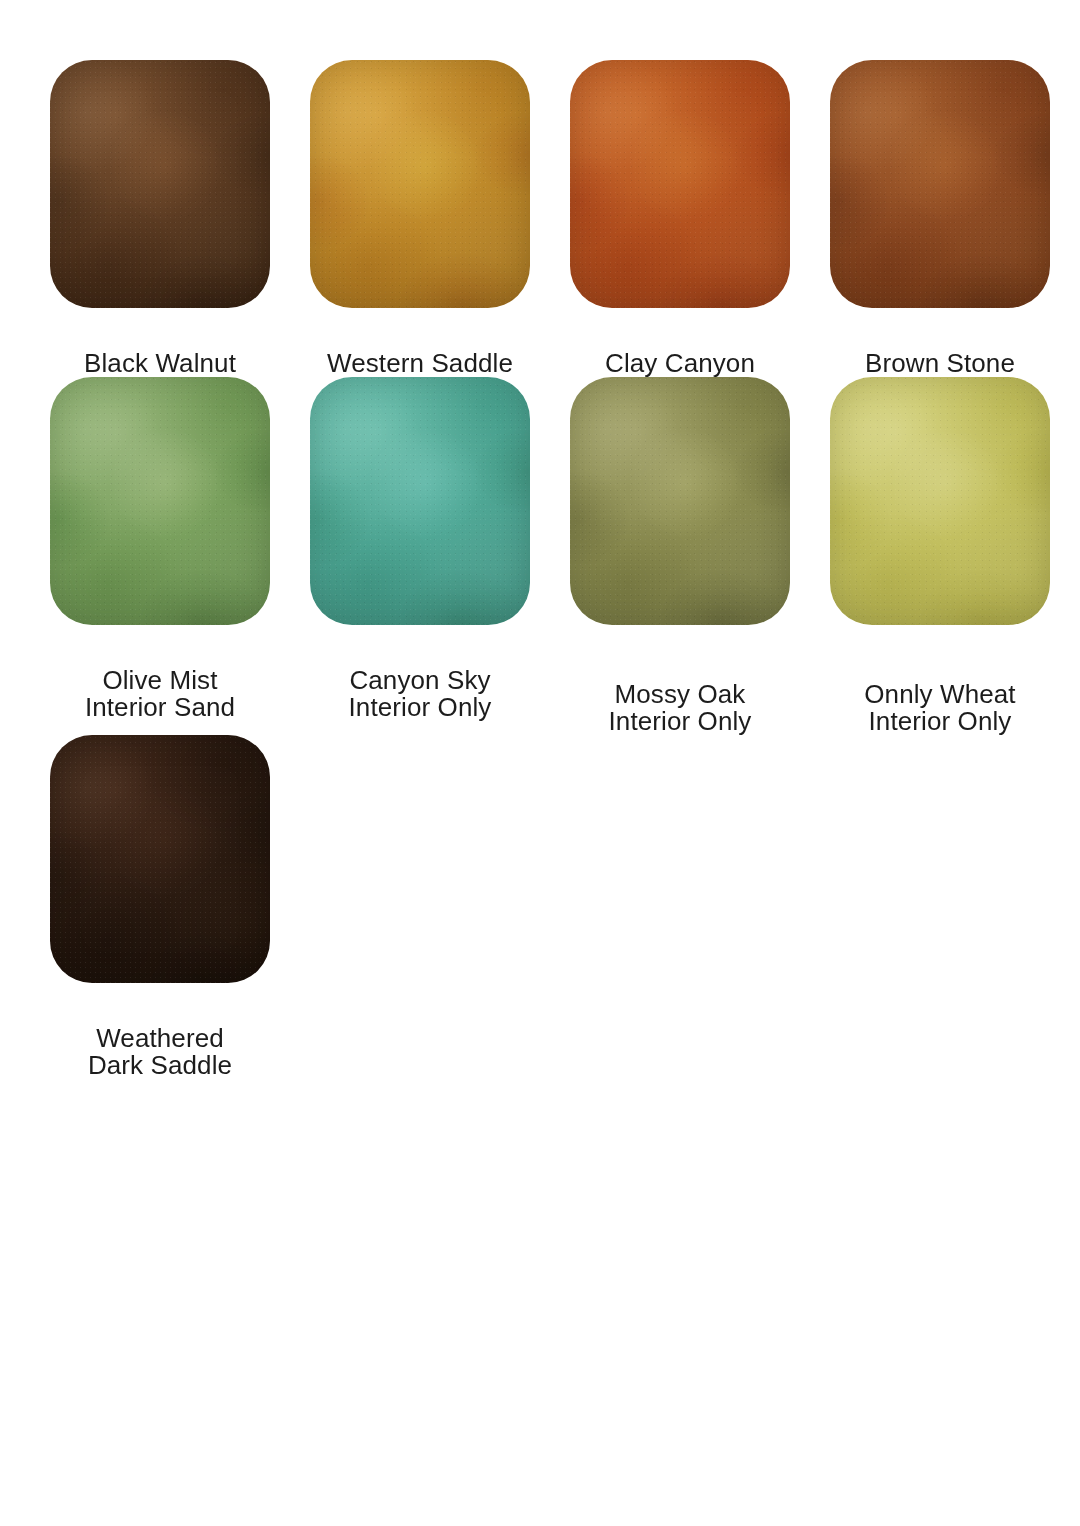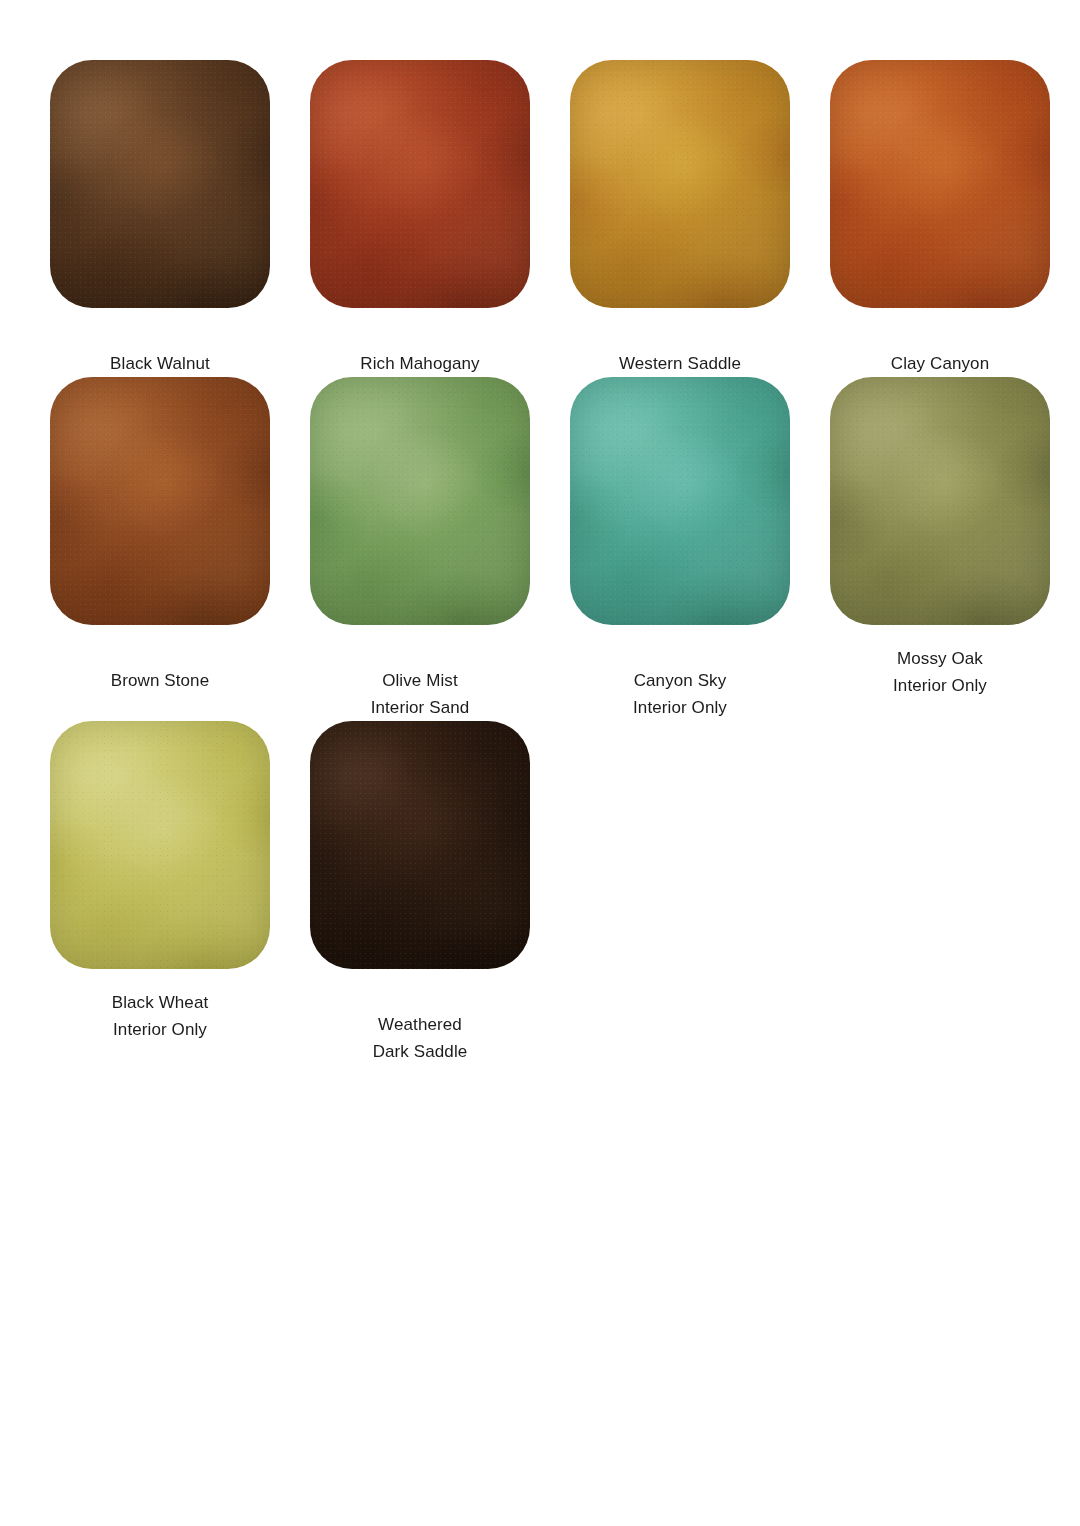--- a/index.html
+++ b/index.html
@@ -100,71 +100,61 @@
     inset: 0;
     border-radius: 42px;
     box-shadow: inset 0 0 34px rgba(0,0,0,0.13);
     pointer-events: none;
   }
 
   
   .swatch-label {
     margin-top: 42px;
     text-align: center;
-    font-size: 17px;
+    font-size: 26px;
     line-height: 27px;
     font-weight: 400;
     letter-spacing: 0.1px;
     color: #1c1c1c;
   }
 
   .swatch-label .label-note {
     display: block;
   }
 
   
-  .swatch-cell.label-raised .swatch-label { margin-top: 20px; }
+  .swatch-cell.label-raised .swatch-label { margin-top: 56px; }
 </style>
 </head>
 <body>
 
 <div class="palette-sheet">
   <div class="swatch-grid">
       <div class="swatch-cell row-1">
         <div class="swatch-chip">
           <div class="chip-base" style="background: radial-gradient(120% 100% at 30% 22%, rgb(122, 81, 48) 0%, rgb(90, 58, 33) 48%, rgb(47, 28, 14) 100%);"></div>
           <div class="chip-mottle-a"></div>
           <div class="chip-mottle-b"></div>
           <div class="chip-grain"></div>
           <div class="chip-vignette"></div>
         </div>
         <div class="swatch-label"><span>Black Walnut</span></div>
       </div>
       <div class="swatch-cell row-1">
         <div class="swatch-chip">
-          <div class="chip-base" style="background: radial-gradient(120% 100% at 30% 22%, rgb(185, 80, 44) 0%, rgb(156, 58, 32) 48%, rgb(122, 42, 22) 100%);"></div>
-          <div class="chip-mottle-a"></div>
-          <div class="chip-mottle-b"></div>
-          <div class="chip-grain"></div>
-          <div class="chip-vignette"></div>
-        </div>
-        <div class="swatch-label"><span>Rich Mahogany</span></div>
+          <div class="chip-base" style="background: radial-gradient(120% 100% at 30% 22%, rgb(214, 163, 64) 0%, rgb(191, 138, 42) 48%, rgb(156, 108, 28) 100%);"></div>
+          <div class="chip-mottle-a"></div>
+          <div class="chip-mottle-b"></div>
+          <div class="chip-grain"></div>
+          <div class="chip-vignette"></div>
+        </div>
+        <div class="swatch-label"><span>Western Saddle</span></div>
       </div>
       <div class="swatch-cell row-1">
         <div class="swatch-chip">
-          <div class="chip-base" style="background: radial-gradient(120% 100% at 30% 22%, rgb(214, 163, 64) 0%, rgb(191, 138, 42) 48%, rgb(156, 108, 28) 100%);"></div>
-          <div class="chip-mottle-a"></div>
-          <div class="chip-mottle-b"></div>
-          <div class="chip-grain"></div>
-          <div class="chip-vignette"></div>
-        </div>
-        <div class="swatch-label"><span>Western Saddle</span></div>
-      </div>
-      <div class="swatch-cell row-1">
-        <div class="swatch-chip">
           <div class="chip-base" style="background: radial-gradient(120% 100% at 30% 22%, rgb(201, 107, 45) 0%, rgb(181, 82, 31) 48%, rgb(150, 63, 24) 100%);"></div>
           <div class="chip-mottle-a"></div>
           <div class="chip-mottle-b"></div>
           <div class="chip-grain"></div>
           <div class="chip-vignette"></div>
         </div>
         <div class="swatch-label"><span>Clay Canyon</span></div>
       </div>
       <div class="swatch-cell row-2">
         <div class="swatch-chip">
@@ -207,21 +197,21 @@
         <div class="swatch-label"><span>Mossy Oak</span><span class="label-note">Interior Only</span></div>
       </div>
       <div class="swatch-cell row-3 label-raised">
         <div class="swatch-chip">
           <div class="chip-base" style="background: radial-gradient(120% 100% at 30% 22%, rgb(212, 210, 129) 0%, rgb(195, 192, 96) 48%, rgb(169, 166, 73) 100%);"></div>
           <div class="chip-mottle-a"></div>
           <div class="chip-mottle-b"></div>
           <div class="chip-grain"></div>
           <div class="chip-vignette"></div>
         </div>
-        <div class="swatch-label"><span>Black Wheat</span><span class="label-note">Interior Only</span></div>
+        <div class="swatch-label"><span>Onnly Wheat</span><span class="label-note">Interior Only</span></div>
       </div>
       <div class="swatch-cell row-4">
         <div class="swatch-chip">
           <div class="chip-base" style="background: radial-gradient(120% 100% at 30% 22%, rgb(66, 40, 26) 0%, rgb(42, 26, 16) 48%, rgb(21, 12, 6) 100%);"></div>
           <div class="chip-mottle-a"></div>
           <div class="chip-mottle-b"></div>
           <div class="chip-grain"></div>
           <div class="chip-vignette"></div>
         </div>
         <div class="swatch-label"><span>Weathered</span><span class="label-note">Dark Saddle</span></div>

